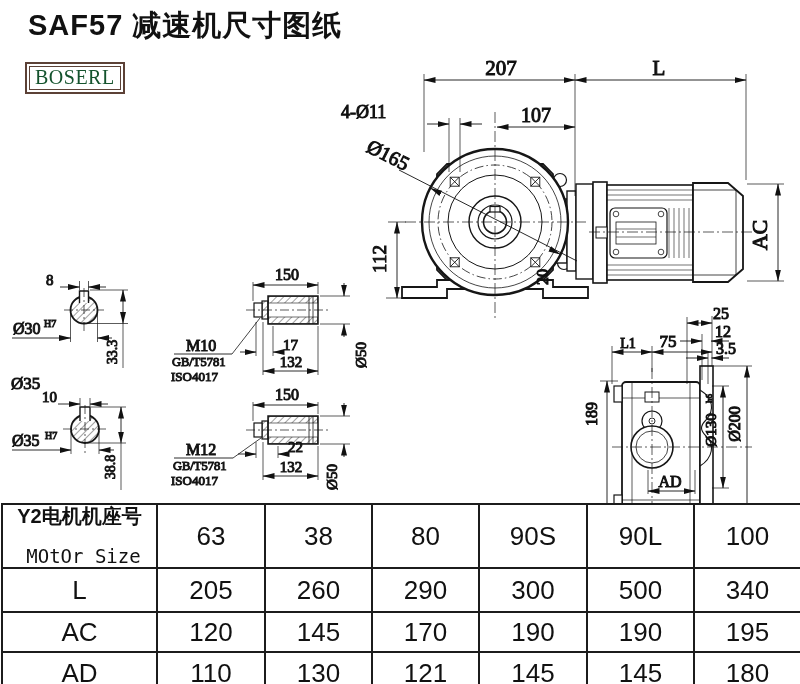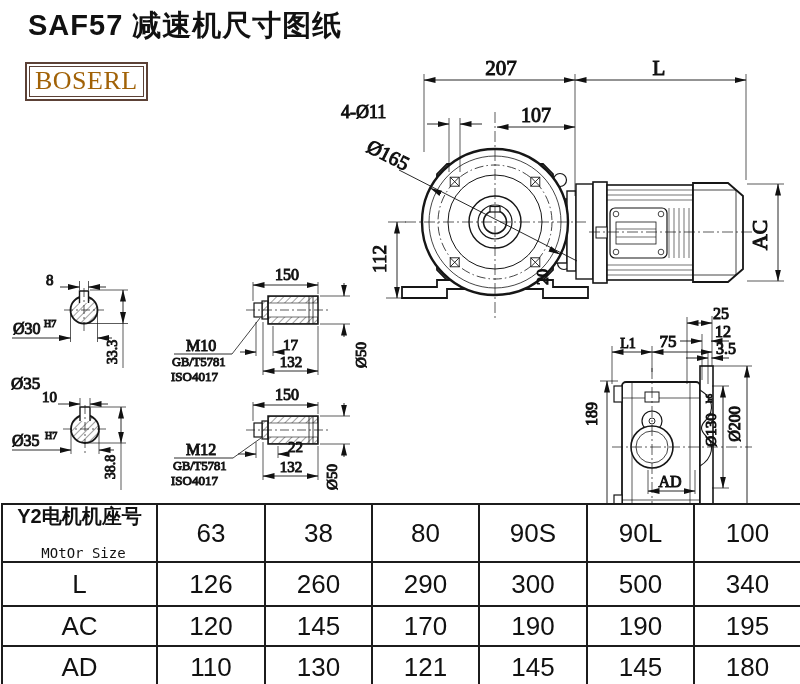--- a/index.html
+++ b/index.html
@@ -1,26 +1,26 @@
 <!DOCTYPE html>
 <html><head>
 <meta charset="utf-8">
 <style>
   html,body{margin:0;padding:0;background:#fff;}
   body{width:800px;height:684px;position:relative;font-family:"Liberation Sans","DejaVu Sans",sans-serif;color:#111;overflow:hidden;}
   .title{position:absolute;left:28px;top:6px;font-size:29px;font-weight:bold;letter-spacing:1px;white-space:nowrap;}
   .logo{position:absolute;left:25px;top:62px;border:2px solid #5c4136;box-shadow:inset 0 0 0 2px #fff, inset 0 0 0 3px #5c4136;padding:2px 8px 3px 8px;background:#fff;}
-  .logo span{font-family:"Liberation Serif","DejaVu Serif",serif;font-size:26px;color:#a16207;letter-spacing:0.5px;}
+  .logo span{font-family:"Liberation Serif","DejaVu Serif",serif;font-size:20px;color:#14532d;letter-spacing:0.5px;}
   svg{position:absolute;left:0;top:0;}
   svg text{font-family:"Liberation Serif","DejaVu Serif",serif;fill:#111;}
   table.spec{position:absolute;left:1px;top:503px;width:799px;height:180px;border-collapse:collapse;table-layout:fixed;background:#fff;}
   table.spec td{border:2px solid #1c1c1c;text-align:center;vertical-align:middle;font-size:26px;padding:0;}
   td.hdrcell{text-align:left;padding-left:6px;}
   .hdr-cn{font-size:20px;font-weight:bold;line-height:1.15;white-space:nowrap;}
-  .hdr-en{font-family:"DejaVu Sans Mono","Liberation Mono",monospace;font-size:14px;letter-spacing:0px;padding-left:8px;white-space:nowrap;margin-top:17px;}
+  .hdr-en{font-family:"DejaVu Sans Mono","Liberation Mono",monospace;font-size:19px;letter-spacing:0px;padding-left:8px;white-space:nowrap;margin-top:17px;}
 </style>
 </head>
 <body>
 
 <div class="title">SAF57 减速机尺寸图纸</div>
 <div class="logo"><span>BOSERL</span></div>
 
 <svg width="800" height="505" viewBox="0 0 800 505">
   <defs>
     <marker id="arr" markerWidth="12" markerHeight="8" refX="11.5" refY="4" orient="auto-start-reverse" markerUnits="userSpaceOnUse">
@@ -325,21 +325,21 @@
     </td>
     <td>63</td>
     <td>38</td>
     <td>80</td>
     <td>90S</td>
     <td>90L</td>
     <td>100</td>
   </tr>
   <tr style="height:44px">
     <td>L</td>
-    <td>126</td>
+    <td>205</td>
     <td>260</td>
     <td>290</td>
     <td>300</td>
     <td>500</td>
     <td>340</td>
   </tr>
   <tr style="height:40px">
     <td>AC</td>
     <td>120</td>
     <td>145</td>

